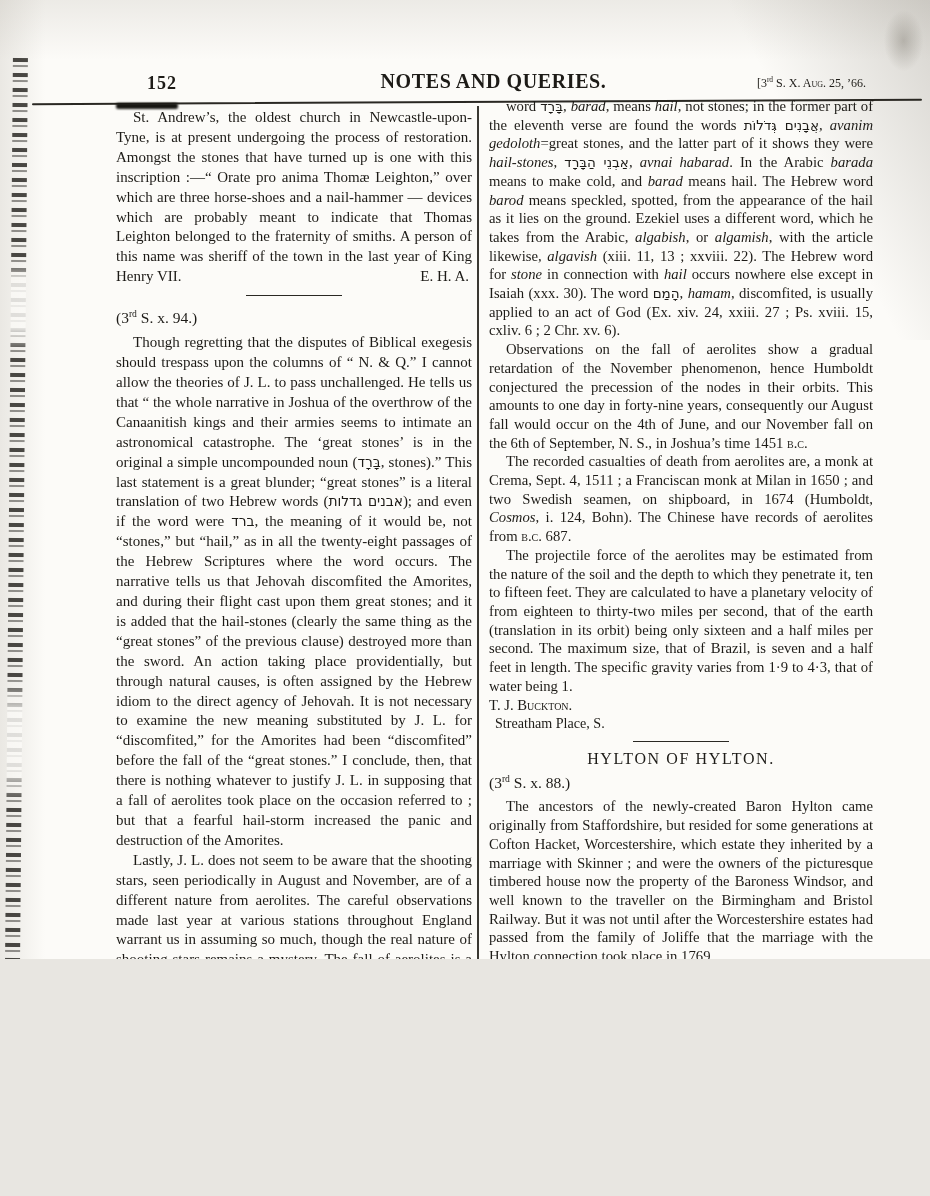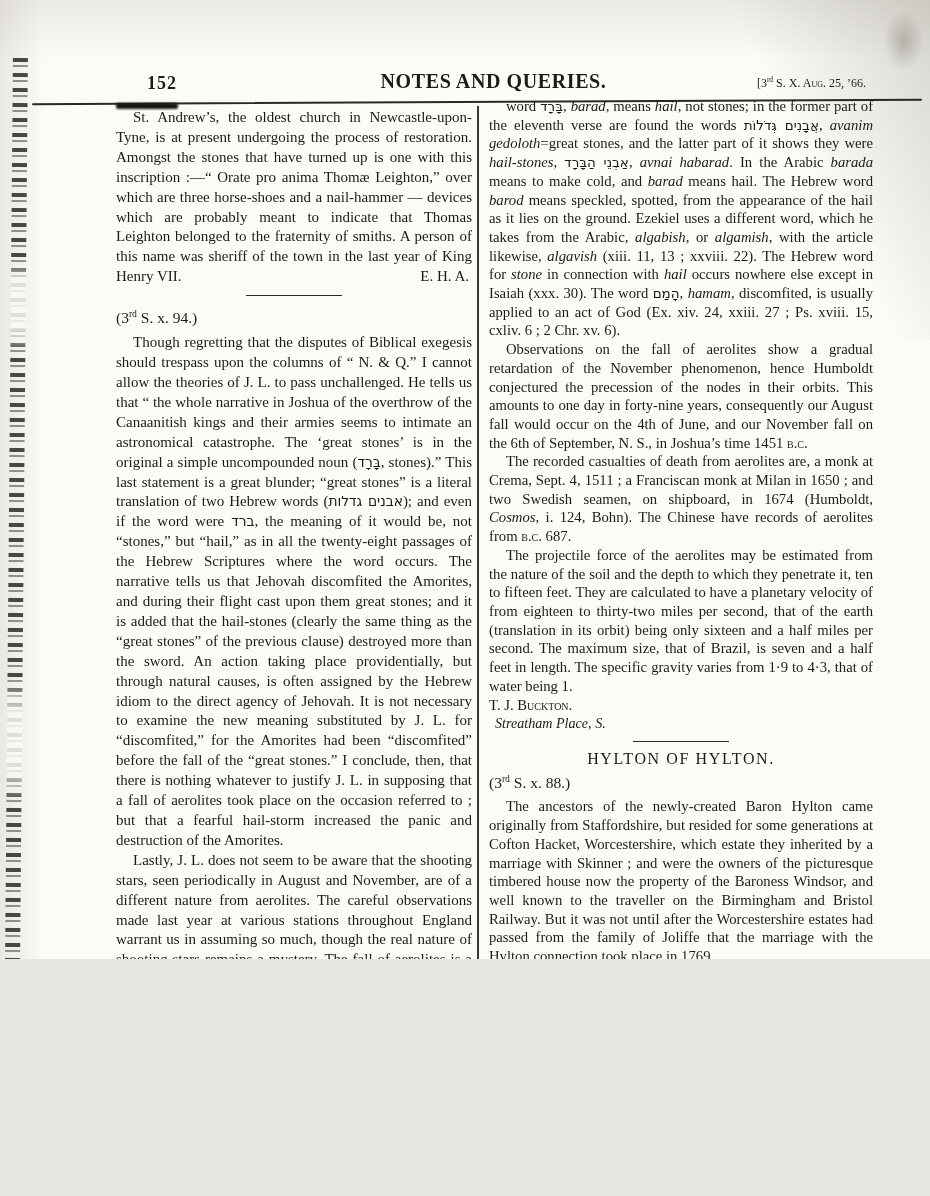--- a/index.html
+++ b/index.html
@@ -43,21 +43,21 @@
   .col-divider { position:absolute; top:106px; left:477px; width:1.5px; height:1083px; background:#3a3832; }
 
   .col { position:absolute; }
   .col-left  { top:108px; left:116px; width:356px; font-size:15px;   line-height:19.9px; }
   .col-right { top:97px; left:489px; width:384px; font-size:14.7px; line-height:18.7px; }
 
   p.body-para { margin:0; text-align:justify; text-indent:17px; }
   .no-indent { text-indent:0; }
   .col-left  .sig-overlay { text-align:right; margin-top:-19.9px; padding-right:3px; }
   .sig-line { text-align:left; padding-right:4px; }
-  .address  { text-indent:6px; font-size:0.96em; margin-bottom:0;font-style:italic; }
+  .address  { text-indent:6px; font-size:0.96em; margin-bottom:0; }
   hr.section-rule { width:96px; border:0; border-top:1.6px solid #2a2823; margin:8px auto 8px; }
   .sec-heading { margin:1px 0 0; text-align:center; font-size:16px; font-weight:normal; letter-spacing:1.6px; }
   .sec-ref { text-align:left; font-size:15.5px; margin:1px 0 5px; }
   .smudge { position:absolute; top:-5px; left:0px; width:62px; height:6px; background:#181713; border-radius:2px; filter:blur(1px); }
   .sc { font-variant:small-caps; }
   .hebrew { font-family:"DejaVu Sans", sans-serif; font-size:0.92em; }
   sup { font-size:0.62em; }
 </style>
 </head>
 <body>

